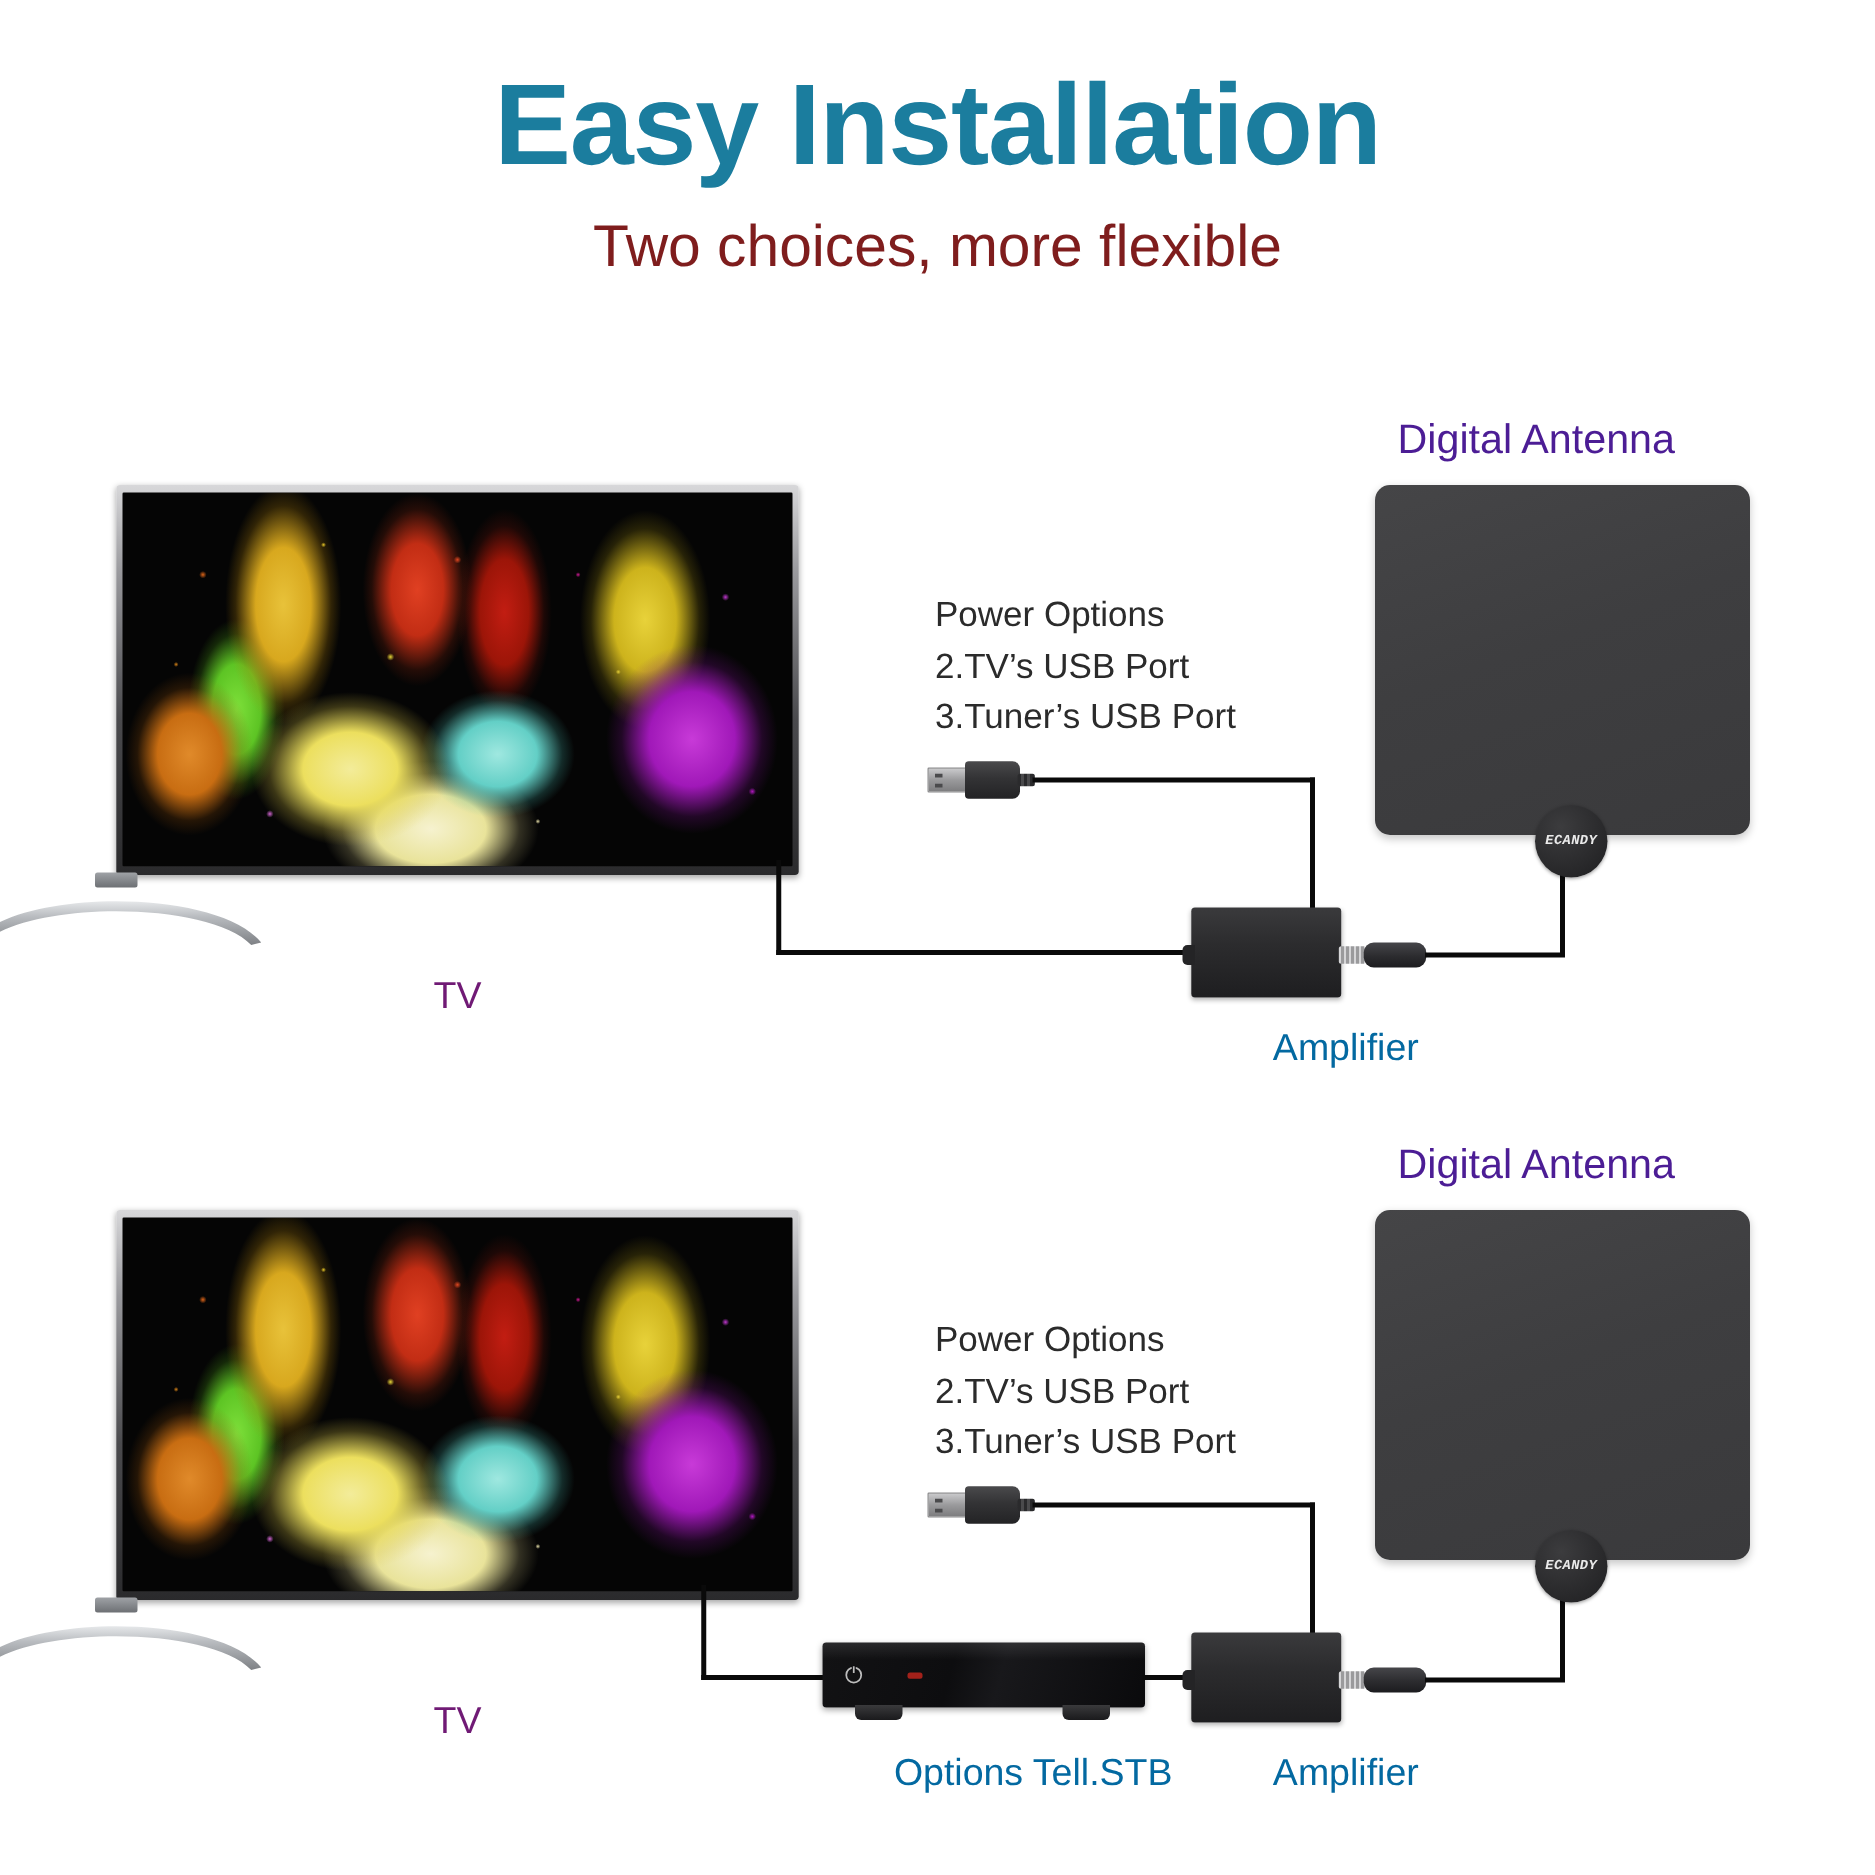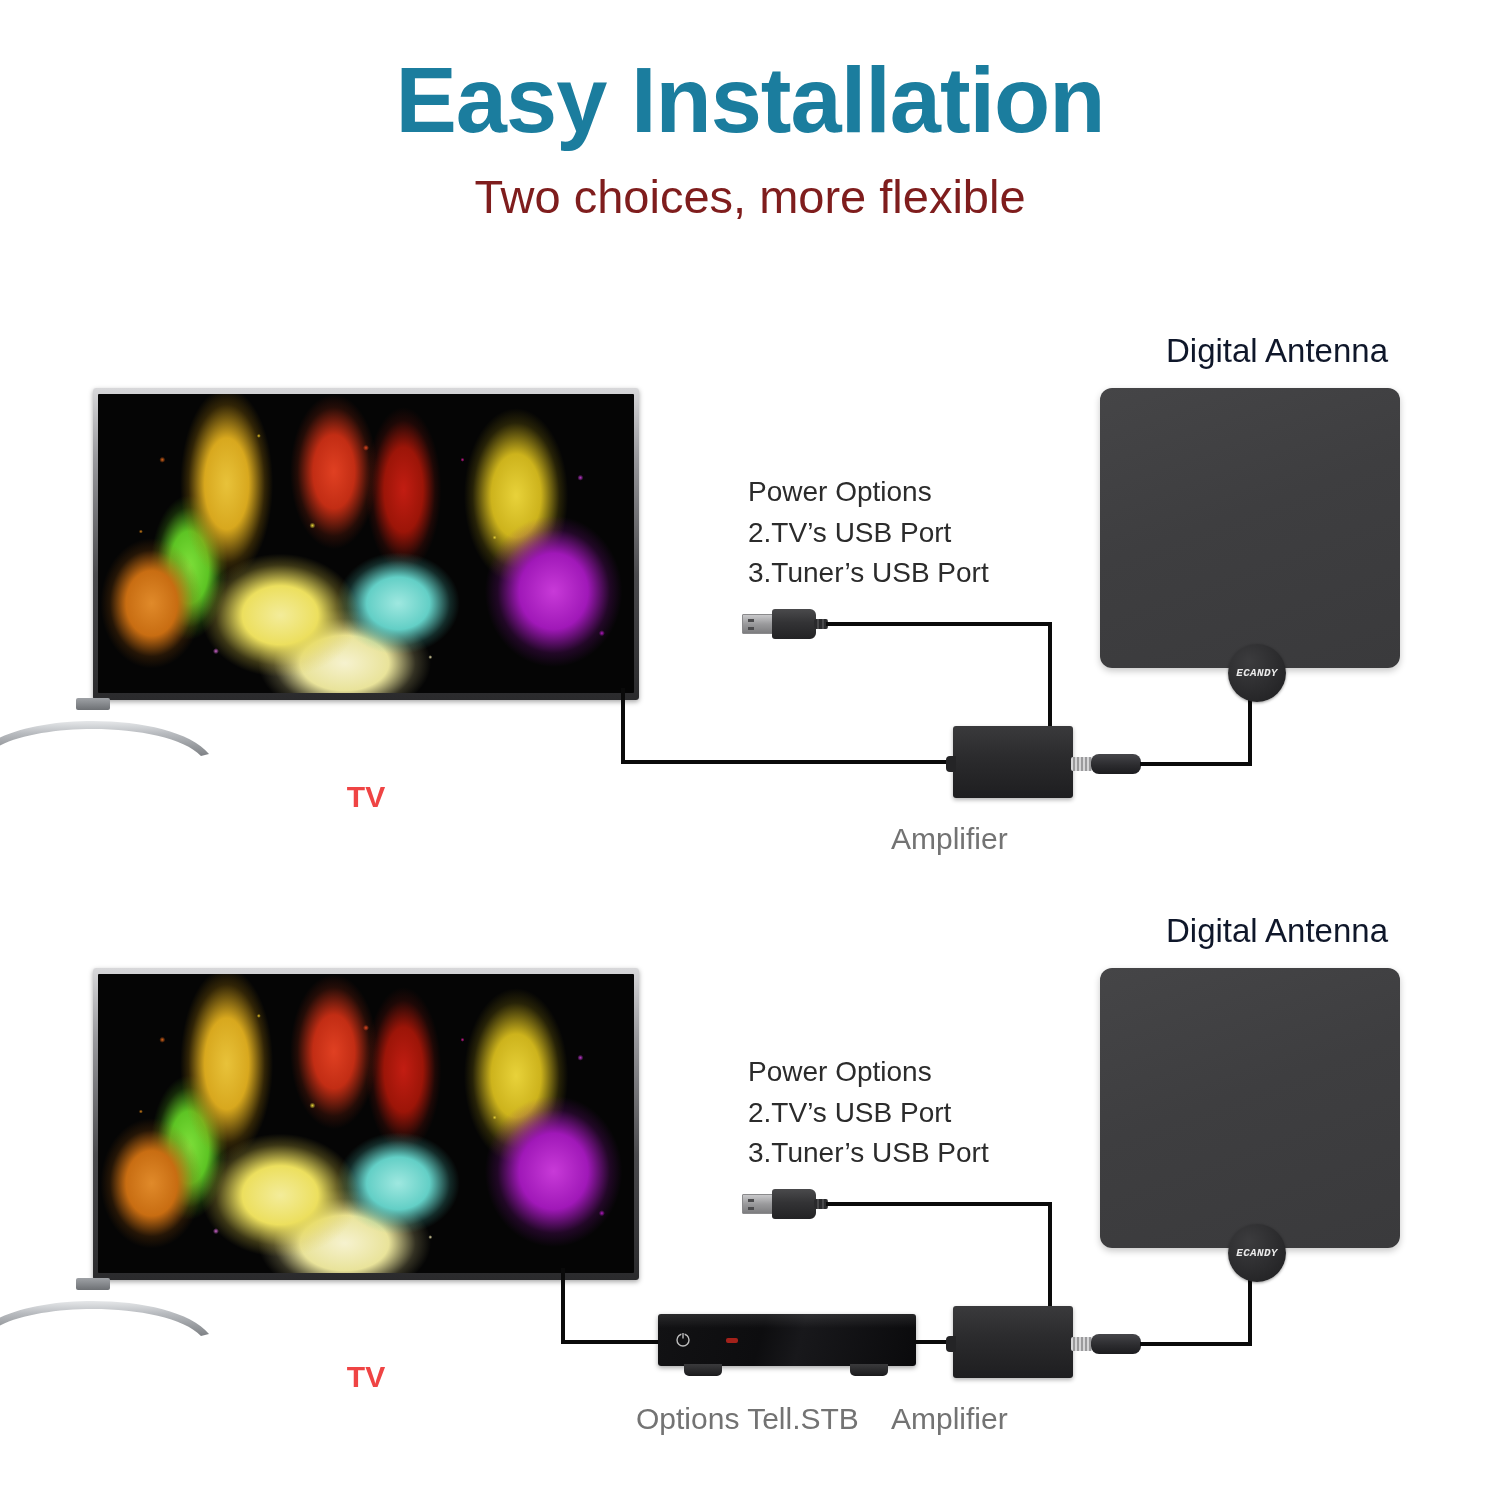--- a/index.html
+++ b/index.html
@@ -74,21 +74,21 @@
   .tv-neck {
     position:absolute; left:50%; transform:translateX(-50%); top:0; width:34px; height:12px;
     background:linear-gradient(180deg,#9fa2a6,#6d7074); border-radius:2px;
   }
   .tv-arc {
     position:absolute; left:0; top:6px; width:240px; height:54px;
     border-bottom:none;
   }
   .tv-arc svg { display:block; }
 
-  .tv-label { position:absolute; font-size:30px; color:#ef4444; text-align:center;font-weight:bold; }
+  .tv-label { position:absolute; font-size:30px; color:#701a75; text-align:center; }
 
   
   .power-block { position:absolute; font-size:28px; color:#2b2b2b; line-height:1.45; white-space:nowrap; }
 
   
   .usb { position:absolute; width:90px; height:34px; }
   .usb-metal {
     position:absolute; left:0; top:7px; width:32px; height:20px;
     background:linear-gradient(180deg,#c9c9cb 0%,#9a9a9c 50%,#7d7d7f 100%);
     border:1px solid #8a8a8c; border-radius:1px;
@@ -161,28 +161,28 @@
   .ant-badge {
     position:absolute; left:128px; top:256px; width:58px; height:58px;
     background:radial-gradient(circle at 36% 30%,#3c3c3e 0%,#2a2a2c 60%,#1e1e20 100%);
     border-radius:50%; box-shadow:0 1px 3px rgba(0,0,0,.4);
     display:flex; align-items:center; justify-content:center;
   }
   .ant-badge span {
     color:#eaeaea; font-size:11px; font-style:italic; font-weight:bold;
     letter-spacing:.3px; font-family:Liberation Mono, monospace;
   }
-  .ant-label { position:absolute; font-size:33px; color:#0f172a; white-space:nowrap;margin-left:48px; }
+  .ant-label { position:absolute; font-size:33px; color:#4c1d95; white-space:nowrap; }
 
   
   .wire { position:absolute; background:#0a0a0a; }
   .wire.h { height:4px; }
   .wire.v { width:4px; }
 
-  .dev-label { position:absolute; font-size:30px; color:#737373; white-space:nowrap; text-align:left; }
+  .dev-label { position:absolute; font-size:30px; color:#0369a1; white-space:nowrap; text-align:right; }
 </style>
 </head>
 <body>
 
 <div class="page">
 
   <div class="hdr">
     <div class="hdr-title">Easy Installation</div>
     <div class="hdr-sub">Two choices, more flexible</div>
   </div>

